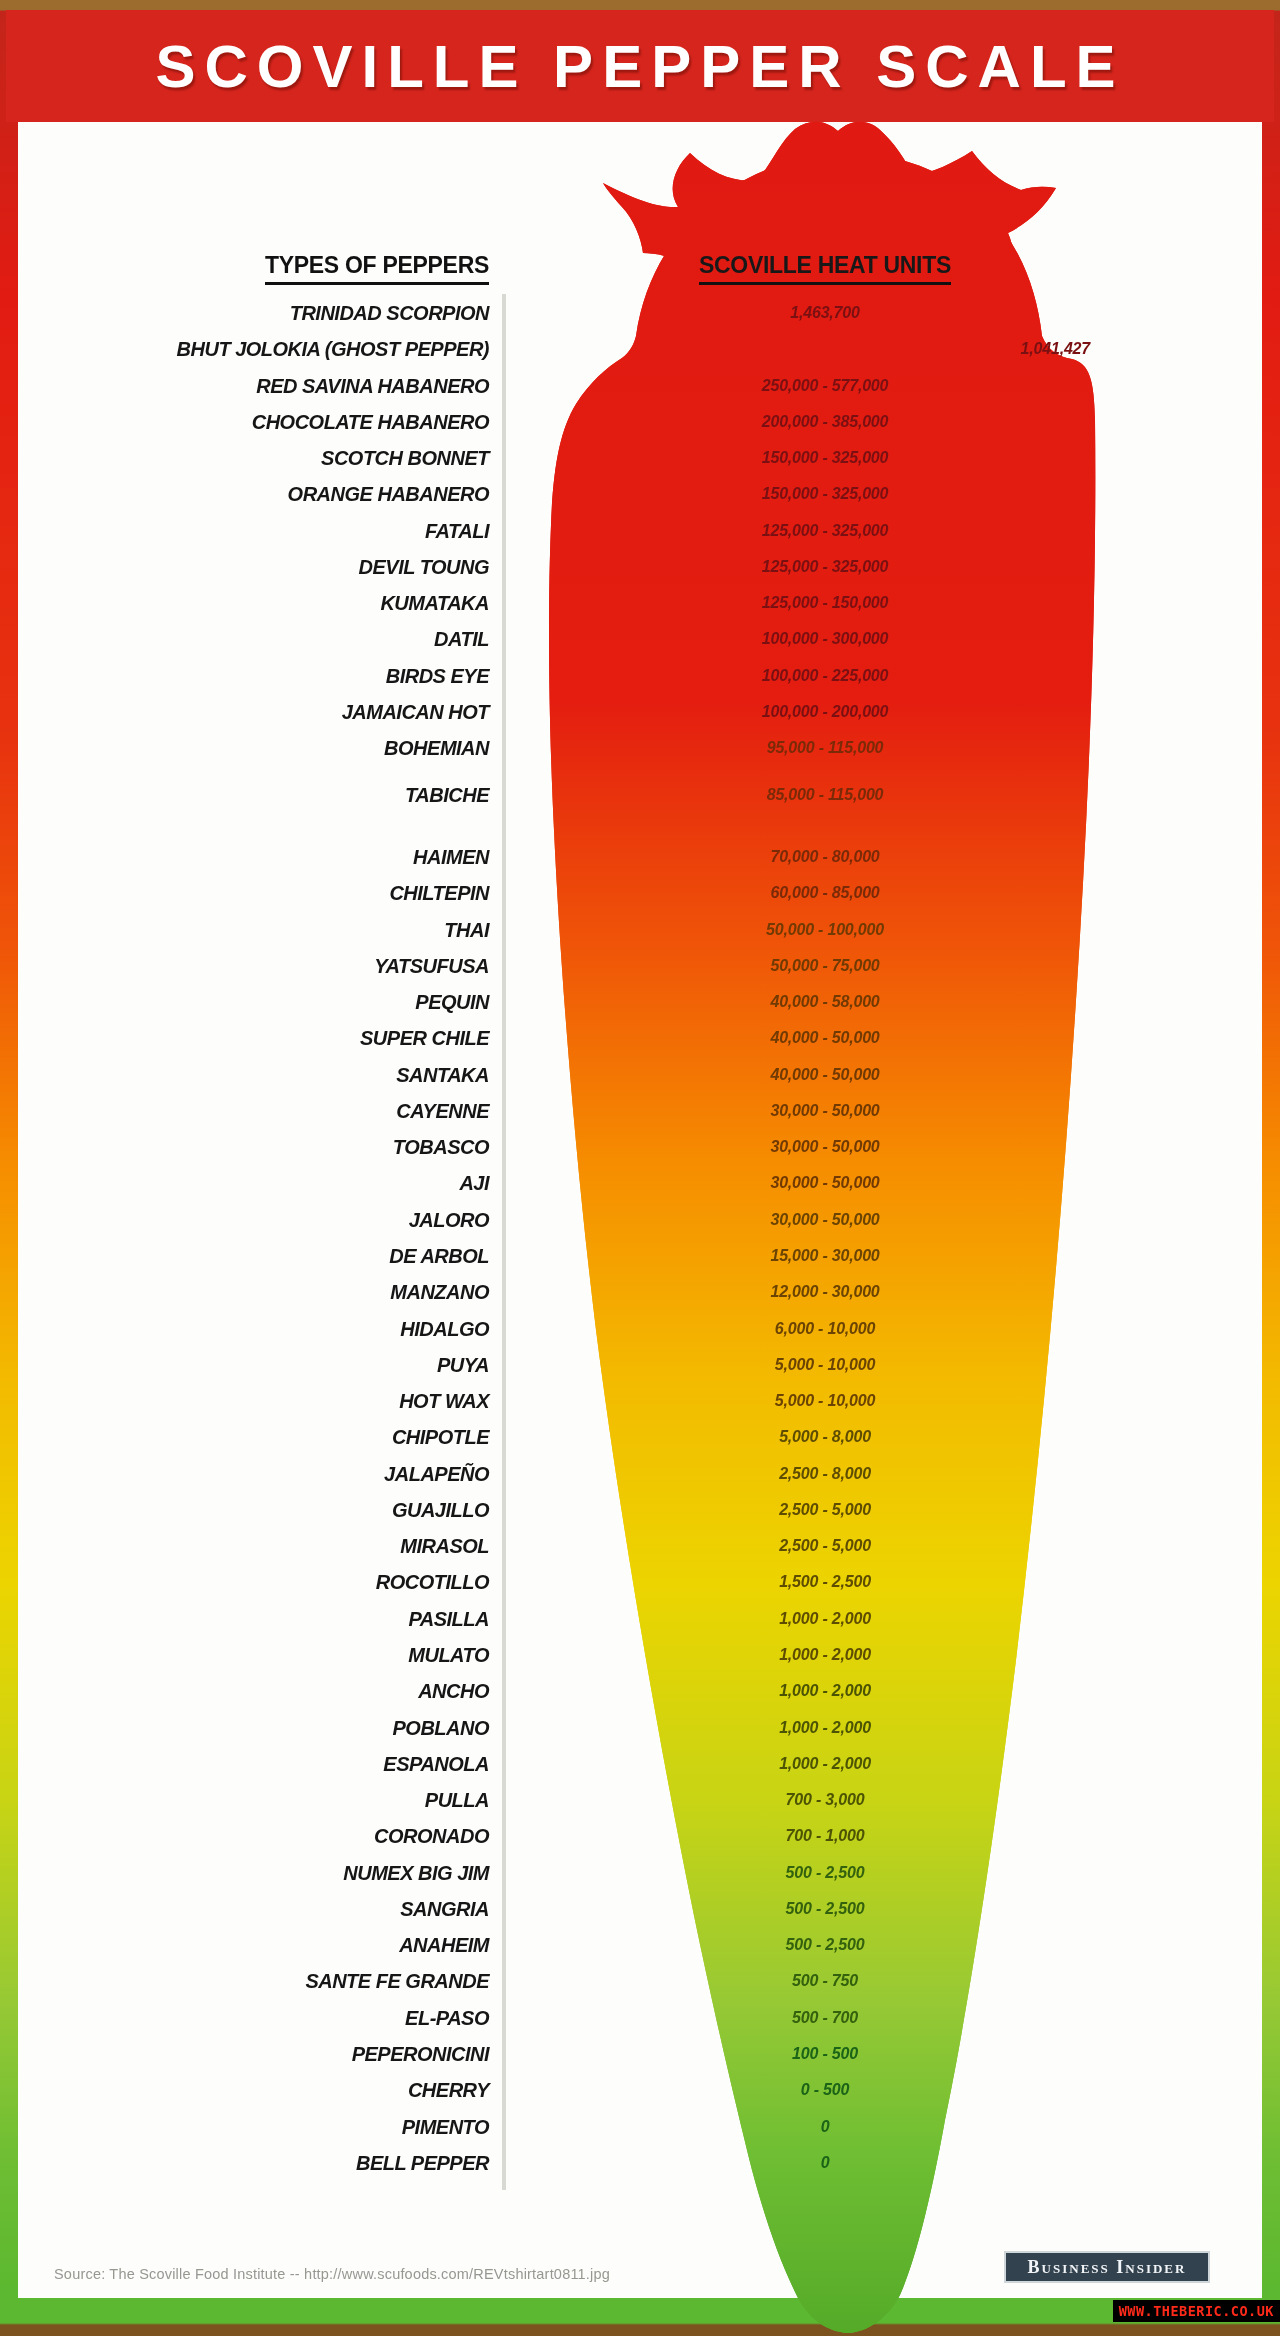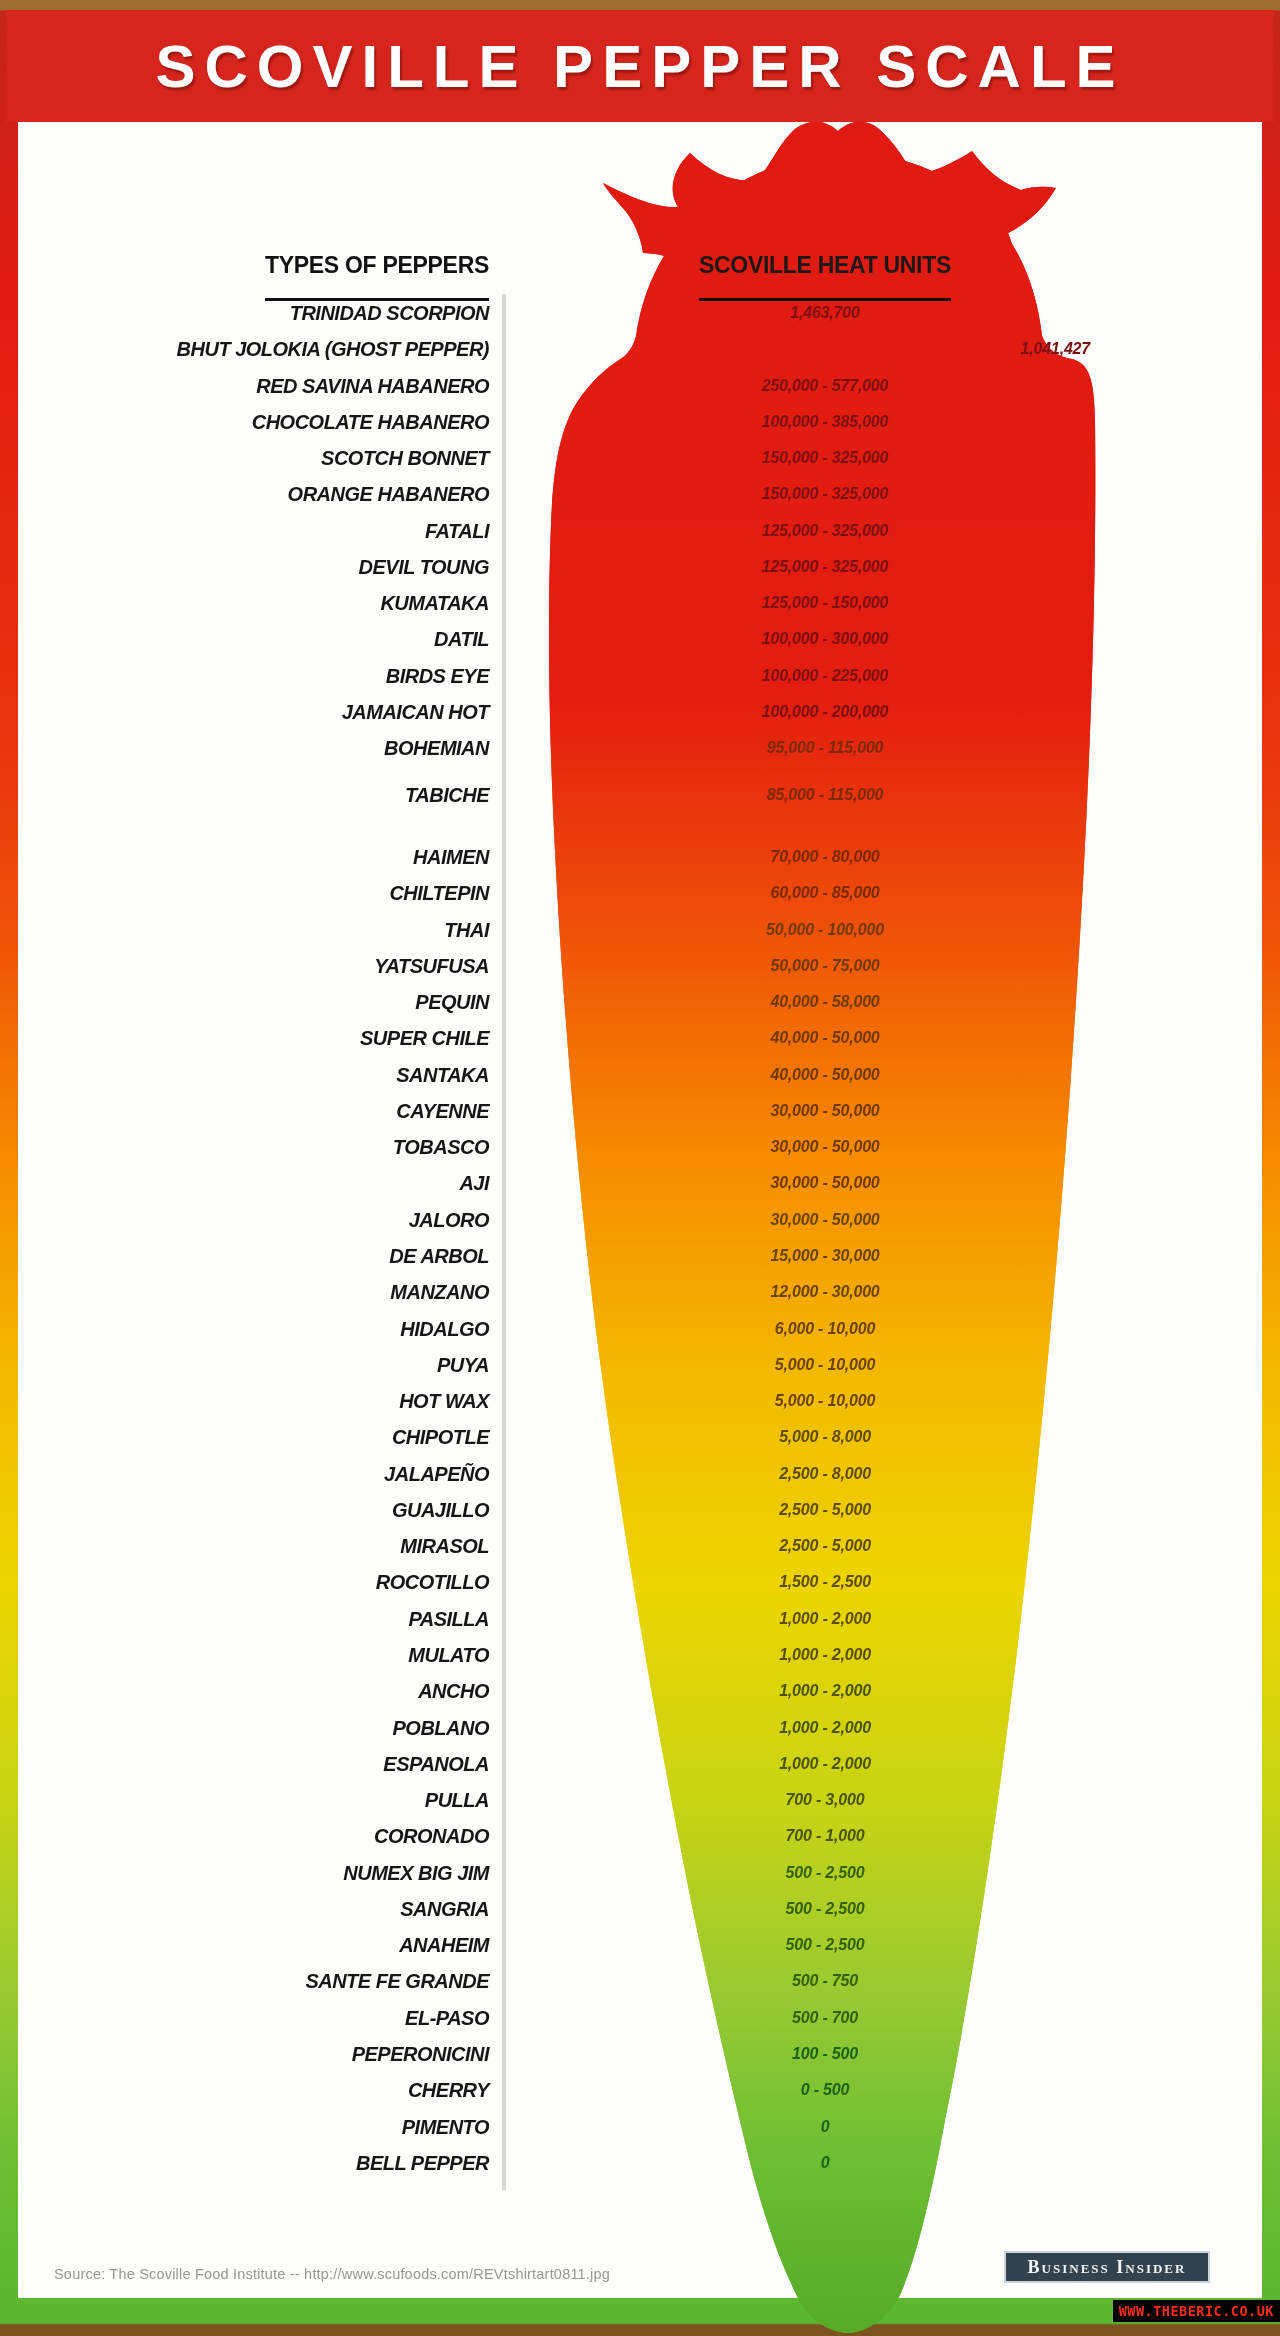--- a/index.html
+++ b/index.html
@@ -17,21 +17,21 @@
     position:absolute;left:0;right:0;top:32px;text-align:center;
     font-size:60px;font-weight:bold;letter-spacing:9px;color:#ffffff;
     text-shadow:2px 3px 2px rgba(90,10,0,0.45);white-space:nowrap;
   }
   #white-panel{position:absolute;left:18px;right:18px;top:122px;height:2176px;background:#fdfdfb;}
   #pepper-svg{position:absolute;left:0;top:0;pointer-events:none;}
   .colhead{
     position:absolute;top:252px;height:34px;font-size:23px;font-weight:bold;color:#111;
     letter-spacing:-0.3px;white-space:nowrap;
   }
-  .colhead span{display:inline-block;border-bottom:3px solid #101010;padding-bottom:19px;}
+  .colhead span{display:inline-block;border-bottom:3px solid #101010;padding-bottom:3px;}
   #col-peppers{left:18px;width:471px;text-align:right;}
   #col-scoville{left:560px;width:530px;text-align:center;color:#181818;}
   #divider{position:absolute;left:502px;top:294px;width:4px;height:1896px;background:#d9d9d4;}
   #rows{position:absolute;left:0;top:0;width:100%;height:100%;}
   .row{position:absolute;left:0;width:100%;height:36px;line-height:36px;font-style:italic;}
   .pname{
     position:absolute;left:18px;width:471px;text-align:right;
     font-size:20px;font-weight:bold;color:#161616;letter-spacing:-0.5px;white-space:nowrap;
   }
   .pvalue{
@@ -127,21 +127,21 @@
       <div class="row" style="top: 331.27px;">
         <span class="pname">BHUT JOLOKIA (GHOST PEPPER)</span>
         <span class="pvalue" style="color: rgb(122, 16, 18); text-align: right;">1,041,427</span>
       </div>
       <div class="row" style="top: 367.54px;">
         <span class="pname">RED SAVINA HABANERO</span>
         <span class="pvalue" style="color: rgb(122, 16, 18);">250,000 - 577,000</span>
       </div>
       <div class="row" style="top: 403.81px;">
         <span class="pname">CHOCOLATE HABANERO</span>
-        <span class="pvalue" style="color: rgb(122, 16, 18);">100,000 - 385,000</span>
+        <span class="pvalue" style="color: rgb(122, 16, 18);">200,000 - 385,000</span>
       </div>
       <div class="row" style="top: 440.08px;">
         <span class="pname">SCOTCH BONNET</span>
         <span class="pvalue" style="color: rgb(122, 16, 18);">150,000 - 325,000</span>
       </div>
       <div class="row" style="top: 476.35px; padding-left: 44px;">
         <span class="pname">ORANGE HABANERO</span>
         <span class="pvalue" style="color: rgb(122, 16, 18);">150,000 - 325,000</span>
       </div>
       <div class="row" style="top: 512.62px;">

